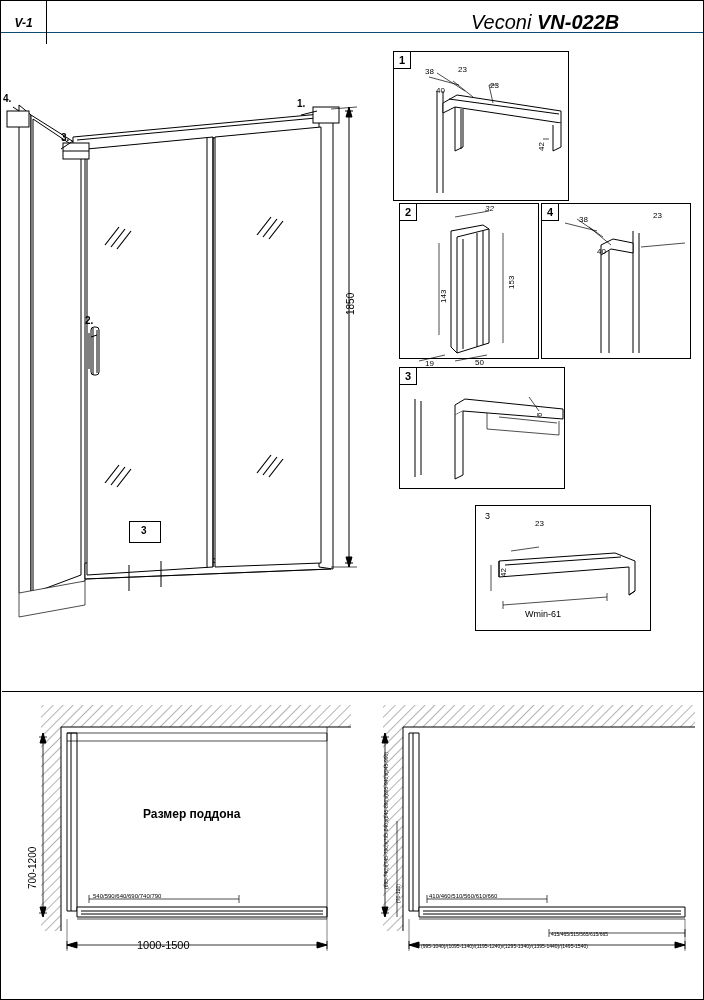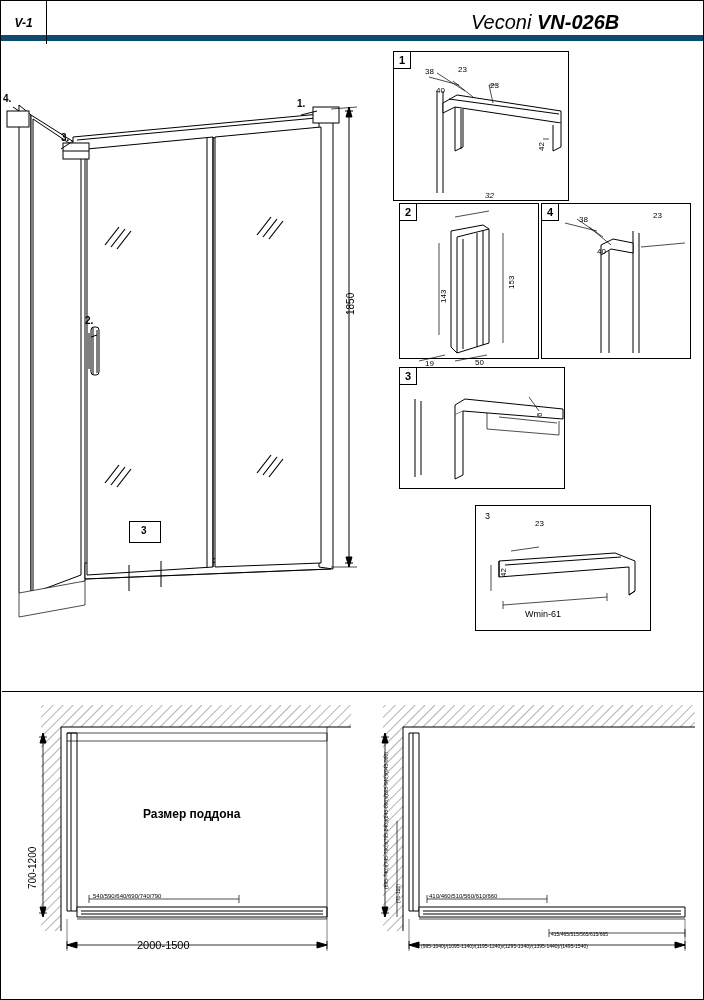--- a/index.html
+++ b/index.html
@@ -21,22 +21,22 @@
     width: 704px;
     height: 1000px;
     border: 1px solid #000;
     box-sizing: border-box;
   }
   
   .header {
     position: absolute;
     left: 0; top: 0;
     width: 702px;
-    height: 40px;
-    border-bottom: 6px solid #0c4a6e;
+    height: 32px;
+    border-bottom: 1px solid #0c4a6e;
     box-sizing: border-box;
   }
   .hdr-ver {
     position: absolute;
     left: 0; top: 0;
     width: 46px;
     height: 43px;
     border-right: 1px solid #000;
     box-sizing: border-box;
     display: flex;
@@ -105,21 +105,21 @@
   .divider { position: absolute; background: #000; }
 </style>
 </head>
 <body>
 
 <div class="page">
 
   <div class="header">
     <div class="hdr-ver">V-1</div>
     <div class="hdr-brand">
-      <span class="light">Veconi</span>&nbsp;<span>VN-026B</span>
+      <span class="light">Veconi</span>&nbsp;<span>VN-022B</span>
     </div>
   </div>
 
   <div>
     <svg width="380" height="560" style="left:0; top:44px;">
       <g fill="none" stroke="#000" stroke-width="1">
 
         <path d="M20,72 L72,102 L72,112 L20,82 Z" fill="#fff"></path>
 
         <path d="M18,60 L18,548 L30,556 L30,70 Z" fill="#fff"></path>
@@ -226,21 +226,21 @@
         <path d="M64,36 L64,146 M78,30 L78,144 M84,28 L84,142"></path>
         <path d="M52,144 L58,150"></path>
 
         <path d="M56,14 L90,8" stroke-width="0.7"></path>
         <path d="M40,40 L40,132" stroke-width="0.7"></path>
         <path d="M104,30 L104,140" stroke-width="0.7"></path>
         <path d="M20,158 L46,152" stroke-width="0.7"></path>
         <path d="M56,158 L88,152" stroke-width="0.7"></path>
       </g>
     </svg>
-    <div class="lbl s8" style="left:484px; top:190px;font-style:italic;">32</div>
+    <div class="lbl s8" style="left:484px; top:203px;font-style:italic;">32</div>
     <div class="lbl s8" style="left:436px; top:284px;">
       <span class="rot90" style="position:absolute; left:2px; top:18px;">143</span>
     </div>
     <div class="lbl s8" style="left:504px; top:270px;">
       <span class="rot90" style="position:absolute; left:2px; top:18px;">153</span>
     </div>
     <div class="lbl s8" style="left:424px; top:358px;">19</div>
     <div class="lbl s8" style="left:474px; top:357px;">50</div>
   </div>
 
@@ -345,21 +345,21 @@
         <path d="M40,244 L50,241 L50,247 Z" fill="#000"></path>
         <path d="M300,244 L290,241 L290,247 Z" fill="#000"></path>
         <path d="M40,218 L40,250 M300,218 L300,250" stroke-width="0.5"></path>
       </g>
     </svg>
     <div class="lbl b" style="left:142px; top:806px; font-size:12px;">Размер поддона</div>
     <div class="lbl s6" style="left:92px; top:892px;">540/590/640/690/740/790</div>
     <div class="lbl" style="left:24px; top:858px; font-size:10px;">
       <span class="rot90" style="position:absolute; left:2px; top:30px;">700-1200</span>
     </div>
-    <div class="lbl" style="left:136px; top:938px; font-size:11px;">2000-1500</div>
+    <div class="lbl" style="left:136px; top:938px; font-size:11px;">1000-1500</div>
   </div>
 
   <div>
     <svg width="330" height="300" style="left:368px; top:700px;">
       <defs>
         <pattern id="hatchR" width="7" height="7" patternTransform="rotate(45)" patternUnits="userSpaceOnUse">
           <line x1="0" y1="0" x2="0" y2="7" stroke="#000" stroke-width="0.6"></line>
         </pattern>
       </defs>
       <rect x="34" y="4" width="292" height="22" fill="url(#hatchR)" stroke="none"></rect>

